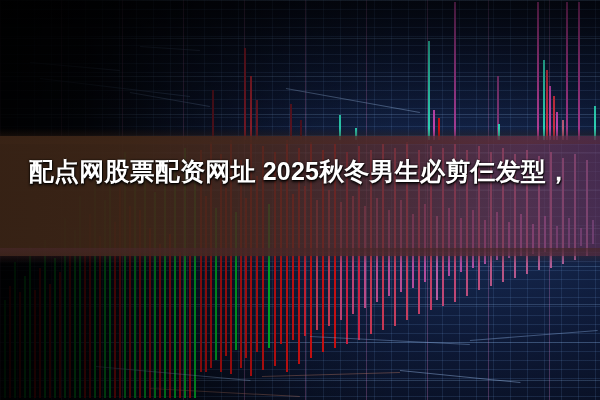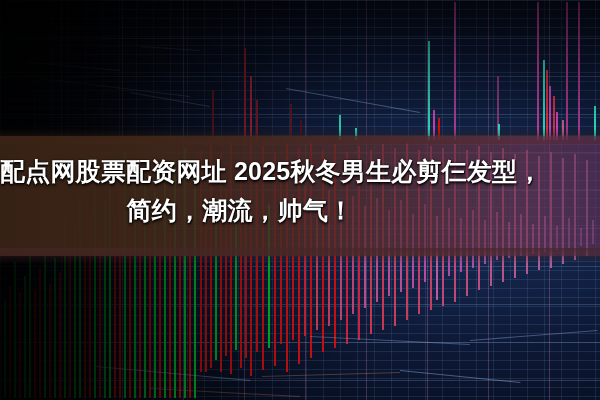--- a/index.html
+++ b/index.html
@@ -108,21 +108,21 @@
   }
 
   
   .trend { position: absolute; height: 1px; background: rgba(150,185,230,0.35); transform-origin: left center; }
 
   
   .headline {
     position: absolute;
     left: 0;
     top: 152px;
-    width: 480px;
+    width: 600px;
     text-align: center;
     color: #ffffff;
     font-size: 25px;
     font-weight: bold;
     line-height: 39px;
     letter-spacing: 0.2px;
     text-shadow:
       0 2px 3px rgba(0,0,0,0.85),
       0 0 2px rgba(0,0,0,0.9),
       1px 1px 0 rgba(0,0,0,0.55);
@@ -292,16 +292,15 @@
 
   <div class="layer dim-left"></div>
   <div class="layer dim-top"></div>
 
   <div class="band-fade-top"></div>
   <div class="band"></div>
   <div class="band-fade-bot"></div>
 
   <div class="headline">
     <span class="l1">配点网股票配资网址 2025秋冬男生必剪仨发型，</span>
-    <span class="l2">简约，潮流，帅气！</span>
   </div>
 
 </div>
 
 </body></html>

